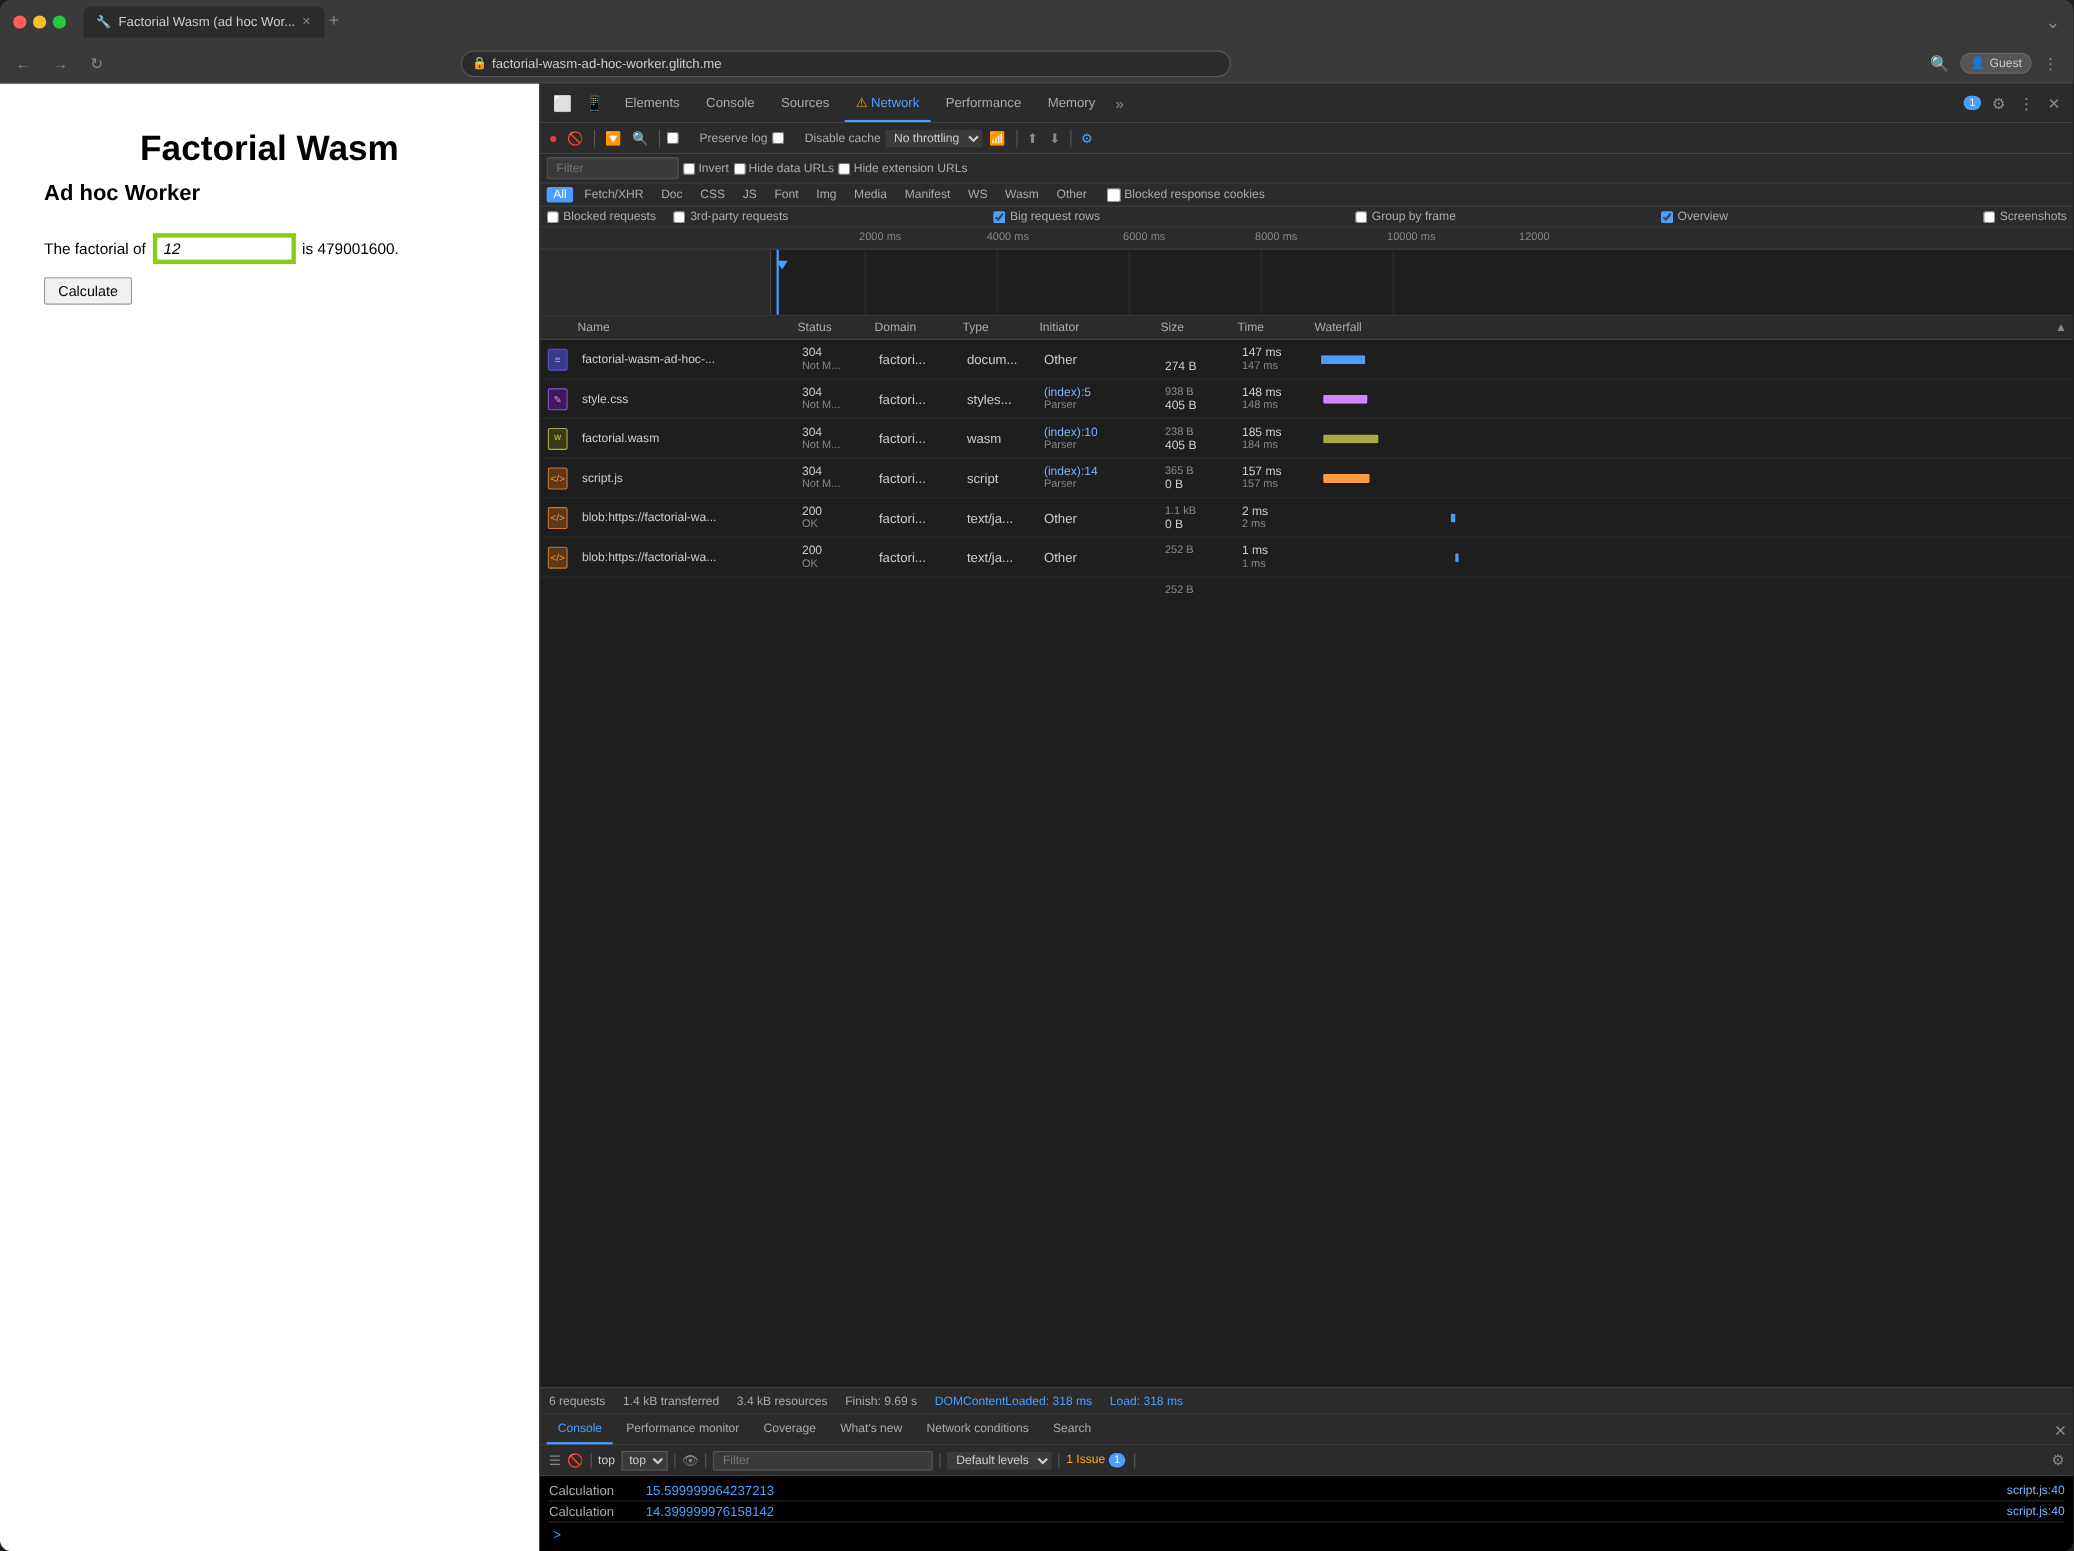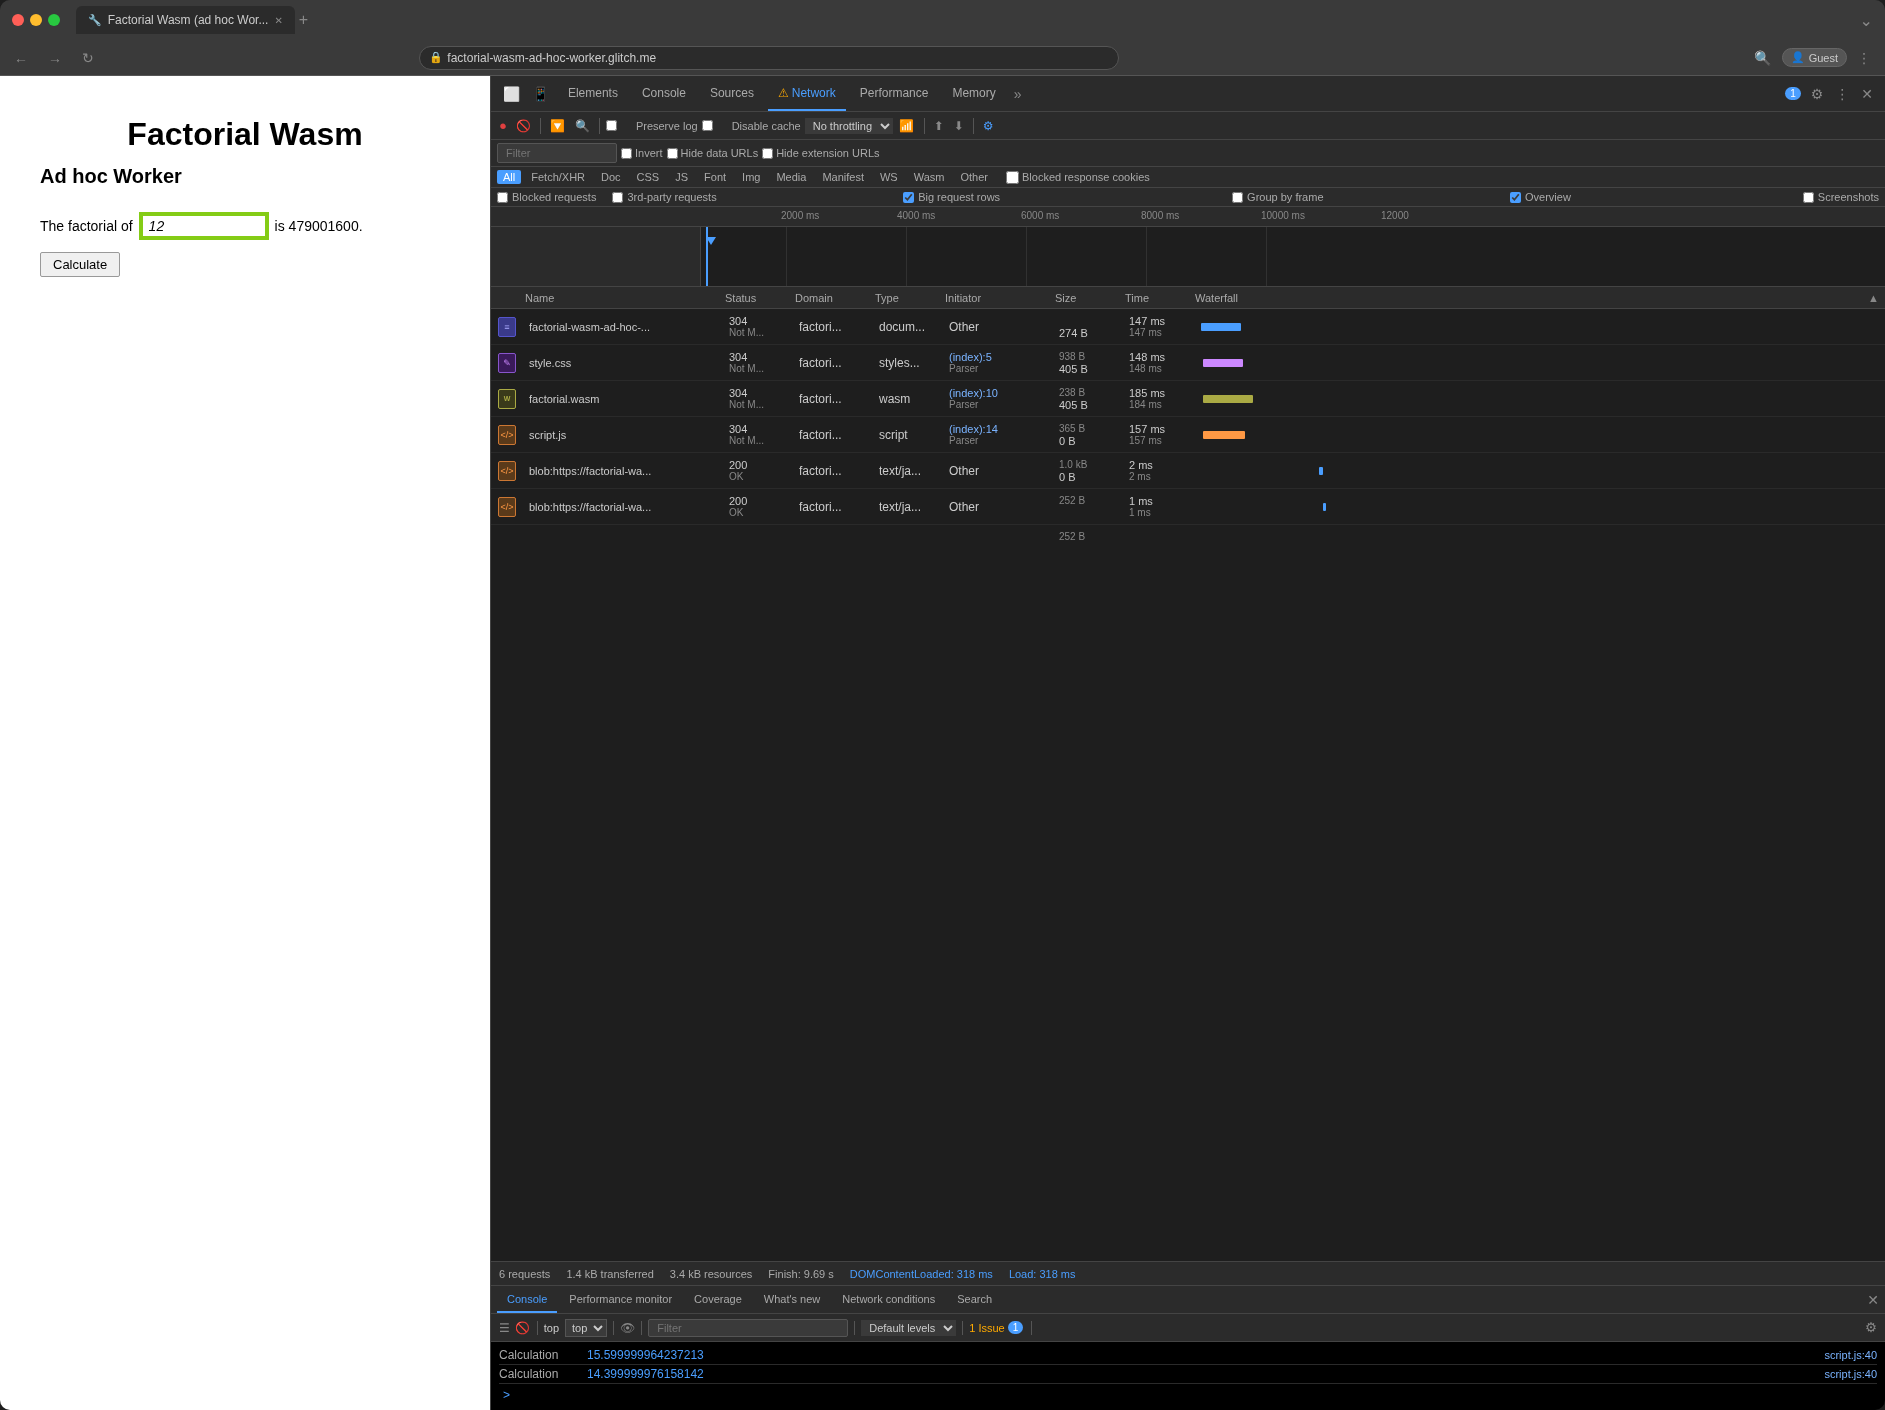--- a/index.html
+++ b/index.html
@@ -120,21 +120,21 @@
     .console-tabs { background: #2b2b2b; border-bottom: 1px solid #444; display: flex; align-items: center; height: 28px; padding: 0 6px; gap: 2px; }
     .console-tab { padding: 2px 10px; font-size: 11px; color: #aaa; cursor: pointer; border-bottom: 2px solid transparent; height: 100%; display: flex; align-items: center; }
     .console-tab.active { color: #4a9eff; border-bottom: 2px solid #4a9eff; }
     .console-tab-close { margin-left: auto; background: none; border: none; color: #888; cursor: pointer; font-size: 14px; }
 
     .console-toolbar { background: #2b2b2b; border-bottom: 1px solid #444; display: flex; align-items: center; padding: 2px 8px; gap: 6px; height: 28px; }
     .ct-btn { background: none; border: none; color: #888; cursor: pointer; font-size: 12px; }
     .ct-separator { width: 1px; height: 14px; background: #555; }
     .ct-filter { background: #3a3a3a; border: 1px solid #555; color: #ccc; font-size: 11px; padding: 1px 8px; border-radius: 2px; width: 200px; height: 18px; }
     .ct-levels { background: #3a3a3a; border: none; color: #ccc; font-size: 11px; padding: 1px 4px; cursor: pointer; }
-    .ct-issues { color: #ffaa00; font-size: 11px; display: flex; align-items: center; gap: 3px; }
+    .ct-issues { color: #ffaa00; font-size: 11px; display: flex; gap: 3px; }
     .ct-gear { background: none; border: none; color: #888; cursor: pointer; margin-left: auto; }
     .top-select { background: #3a3a3a; border: 1px solid #555; color: #ccc; font-size: 11px; padding: 1px 2px; height: 18px; cursor: pointer; }
 
     .console-content { background: #000000; padding: 4px 8px; overflow-y: auto; flex: 1; }
     .console-line { display: flex; align-items: center; padding: 2px 0; font-size: 12px; border-bottom: 1px solid #2a2a2a; }
     .console-label { color: #aaa; margin-right: 8px; min-width: 80px; }
     .console-value { color: #4a9eff; }
     .console-source { margin-left: auto; color: #7ab3ff; font-size: 11px; }
     .console-arrow { color: #4a9eff; font-size: 12px; padding: 2px 4px; }
   </style>
@@ -484,21 +484,21 @@
           </div>
           <div class="nt-col nt-col-type">
             <span>script</span>
           </div>
           <div class="nt-col nt-col-initiator col-2line">
             <span class="row-link">(index):14</span>
             <span class="row-parser">Parser</span>
           </div>
           <div class="nt-col nt-col-size col-2line">
             <span class="row-size-top">405 B</span>
-            <span class="row-size-bot">1.0 kB</span>
+            <span class="row-size-bot">1.1 kB</span>
           </div>
           <div class="nt-col nt-col-time col-2line">
             <span class="row-time-top">157 ms</span>
             <span class="row-time-bot">157 ms</span>
           </div>
           <div class="nt-col nt-col-waterfall">
             <div style="position:relative; width:100%; height:8px;">
               <div style="position:absolute; left:4px; width:42px; height:8px; background:#ff9944; border-radius:1px;"></div>
             </div>
           </div>

